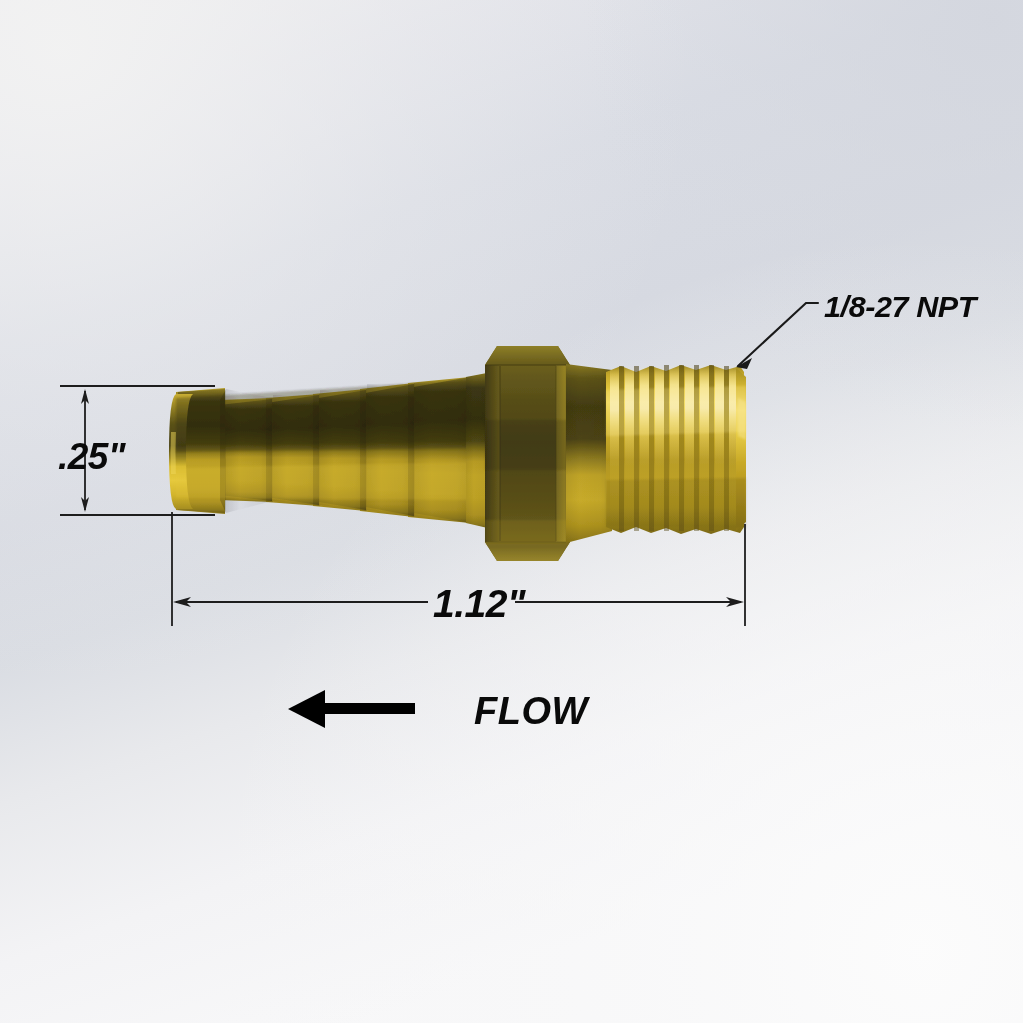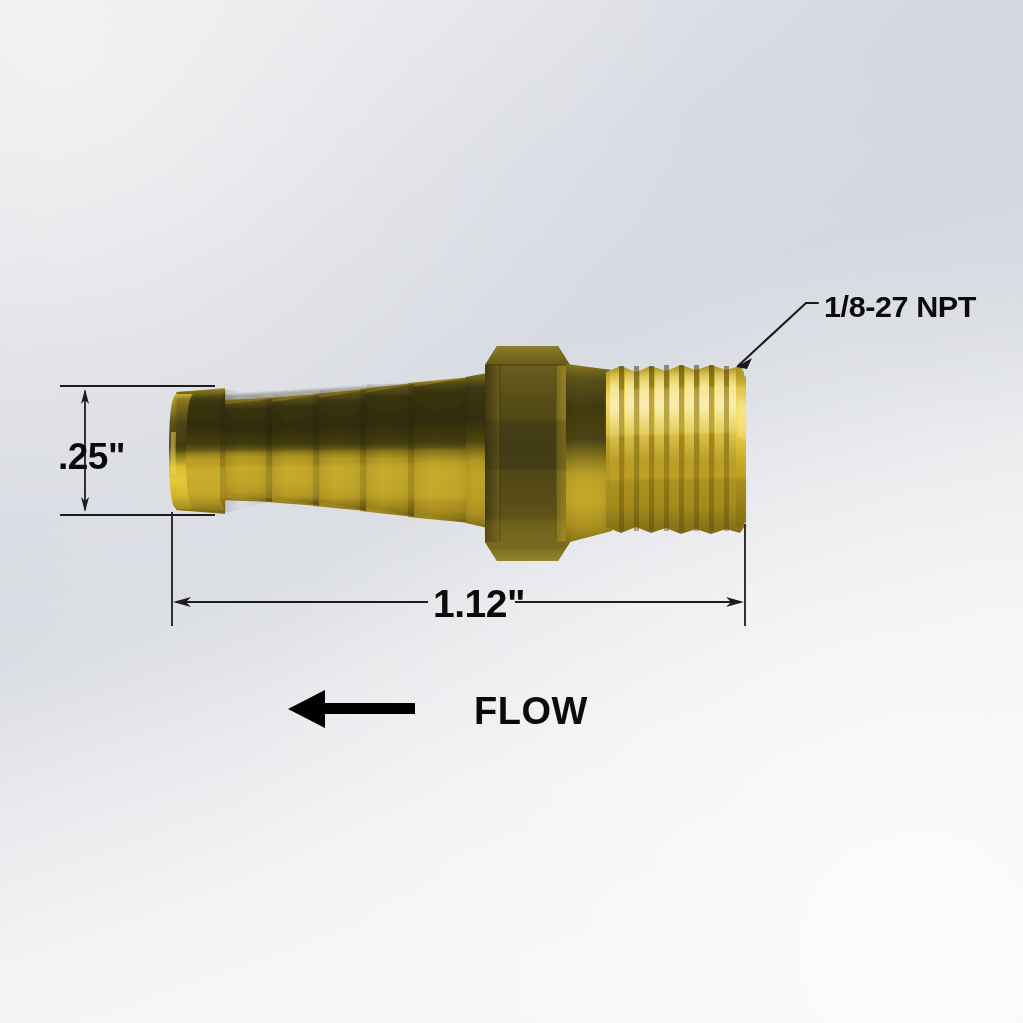--- a/index.html
+++ b/index.html
@@ -9,20 +9,21 @@
     background: #ffffff;
   }
   body {
     font-family: "Liberation Sans", sans-serif;
   }
   #canvas {
     position: relative;
     width: 1023px;
     height: 1023px;
     overflow: hidden;
+    font-style: italic;
   }
   #canvas svg {
     display: block;
     width: 1023px;
     height: 1023px;
   }
   .dim-text {
     font-family: "Liberation Sans", sans-serif;
     font-weight: bold;
     fill: #0a0a0a;

